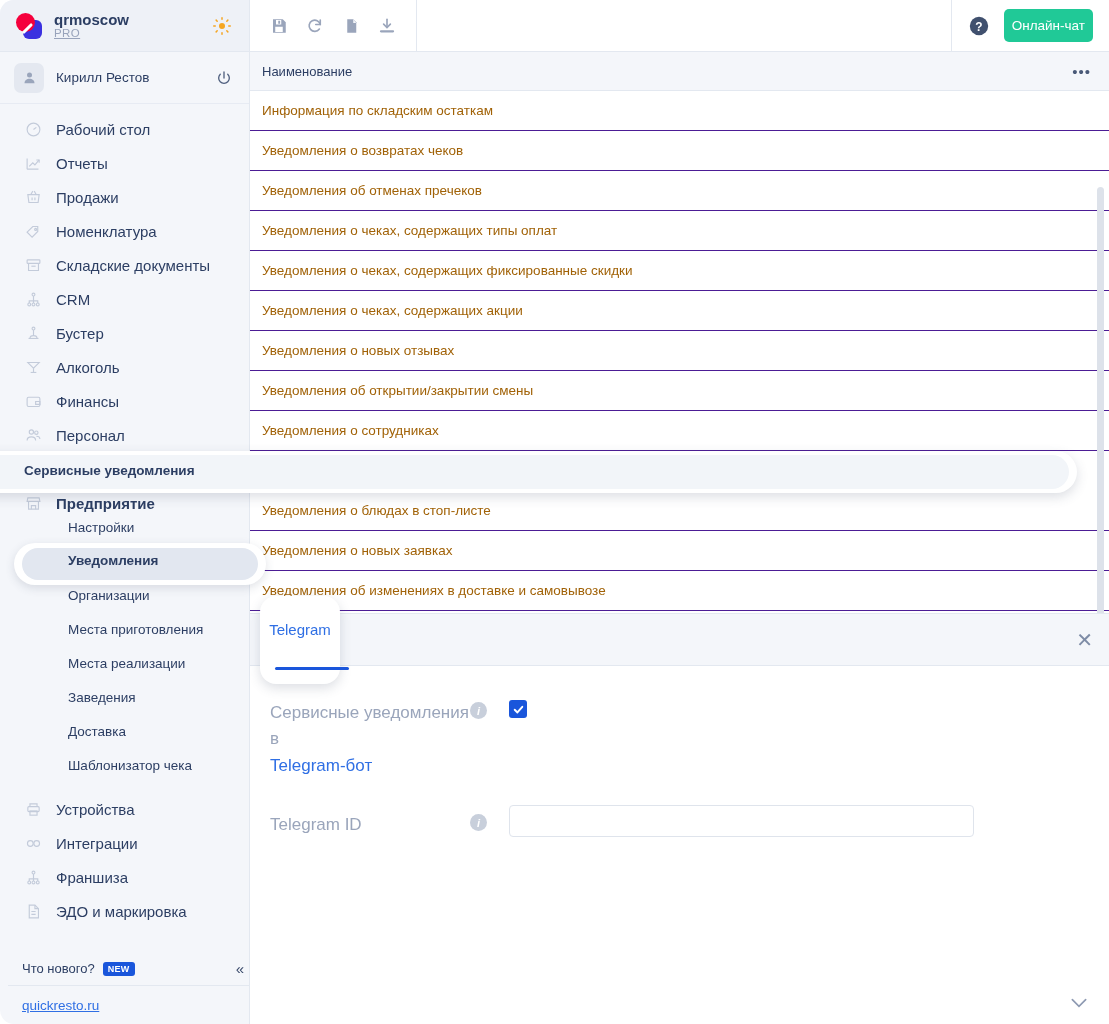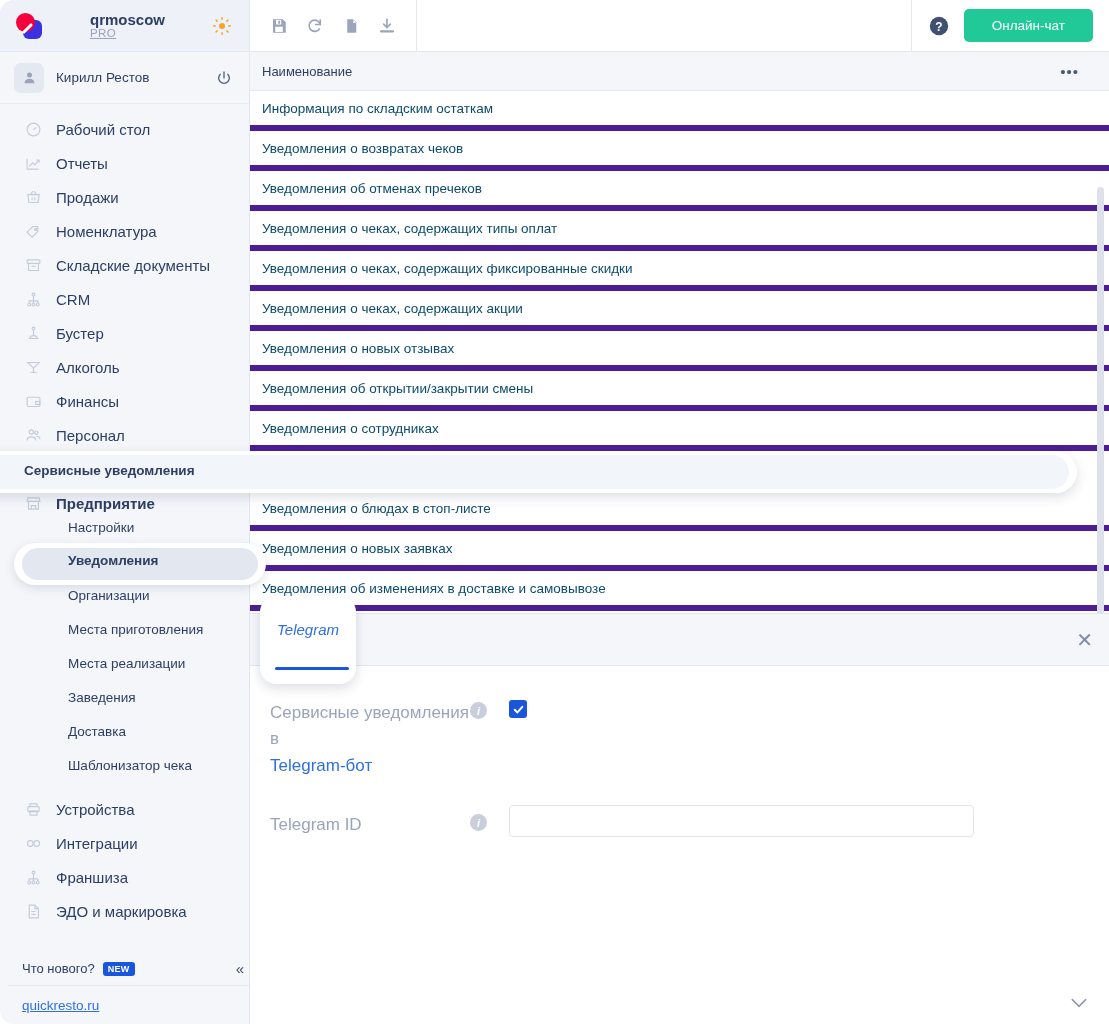--- a/index.html
+++ b/index.html
@@ -24,21 +24,20 @@
     background: #f4f6fa;
     border-right: 1px solid #e3e8f0;
     z-index: 2;
   }
   .brand {
     height: 52px;
     display: flex; align-items: center;
     padding: 0 14px;
     background: #eef1f7;
     border-bottom: 1px solid #e3e8f0;
-    gap: 36px;
   }
   .logo {
     position: relative; width: 30px; height: 30px; flex: 0 0 30px;
   }
   .logo .sq {
     position: absolute; left: 9px; top: 9px;
     width: 19px; height: 19px; border-radius: 6px;
     background: #3b31e0;
   }
   .logo .ci {
@@ -140,36 +139,36 @@
   .tool-btn {
     width: 26px; height: 26px; display: flex; align-items: center; justify-content: center;
     color: #9aa5bb; cursor: pointer;
   }
   .topbar-spacer { flex: 1; border-right: 1px solid #e3e8f0; height: 52px; }
   .topbar-right { display: flex; align-items: center; gap: 14px; padding: 0 16px; }
   .help-icon { width: 22px; height: 22px; color: #40506e; }
   .chat-btn {
     background: #20c997; color: #fff; border: none;
     font-size: 13.5px; font-family: inherit;
-    padding: 9px 28px; border-radius: 5px; cursor: pointer;
+    padding: 9px 8px; border-radius: 5px; cursor: pointer;
   }
 
   .col-head {
     height: 39px; display: flex; align-items: center;
     background: #f4f6fa; border-bottom: 1px solid #e3e8f0;
-    padding-left: 12px; padding-right: 30px;
+    padding-left: 12px; padding-right: 18px;
   }
   .col-head .lbl { font-size: 13px; color: #2c3e63; flex: 1; }
   .dots { color: #4a5a78; letter-spacing: 1px; font-size: 15px; line-height: 1; }
 
   .list { position: relative; }
   .row {
     height: 40px; display: flex; align-items: center;
-    padding-left: 12px; font-size: 13.5px; color: #0c4a6e;
-    border-bottom: 6px solid #4c1d95;
+    padding-left: 12px; font-size: 13.5px; color: #a16207;
+    border-bottom: 1px solid #4c1d95;
     background: #fff; cursor: pointer;
   }
 
   
   .spot-row {
     position: absolute; left: -40px; top: 451px;
     width: 1117px; height: 42px;
     background: #ffffff; border-radius: 21px;
     box-shadow: 0 4px 12px rgba(60,72,100,.18);
     z-index: 6;
@@ -232,25 +231,24 @@
   }
   .txt-input {
     width: 465px; height: 32px; border: 1px solid #dfe4ec;
     border-radius: 4px; background: #fff; outline: none;
     font-family: inherit; font-size: 13px; color: #2c3e63; padding: 0 10px;
   }
 
   
   .spot-tab {
     position: absolute; left: 10px; top: -18px;
-    width: 96px; height: 88px;
+    width: 80px; height: 88px;
     background: #ffffff; border-radius: 16px;
     box-shadow: 0 4px 12px rgba(60,72,100,.18);
     z-index: 7;
-    font-style: italic;
   }
   .spot-tab-label {
     position: absolute; left: 50%; top: 25px; transform: translateX(-50%);
     font-size: 15px; color: #2f6fe4; white-space: nowrap;
   }
   .spot-tab-underline {
     position: absolute; left: 15px; bottom: 14px;
     width: 74px; height: 3px; background: #1a56db; border-radius: 2px;
   }
 

